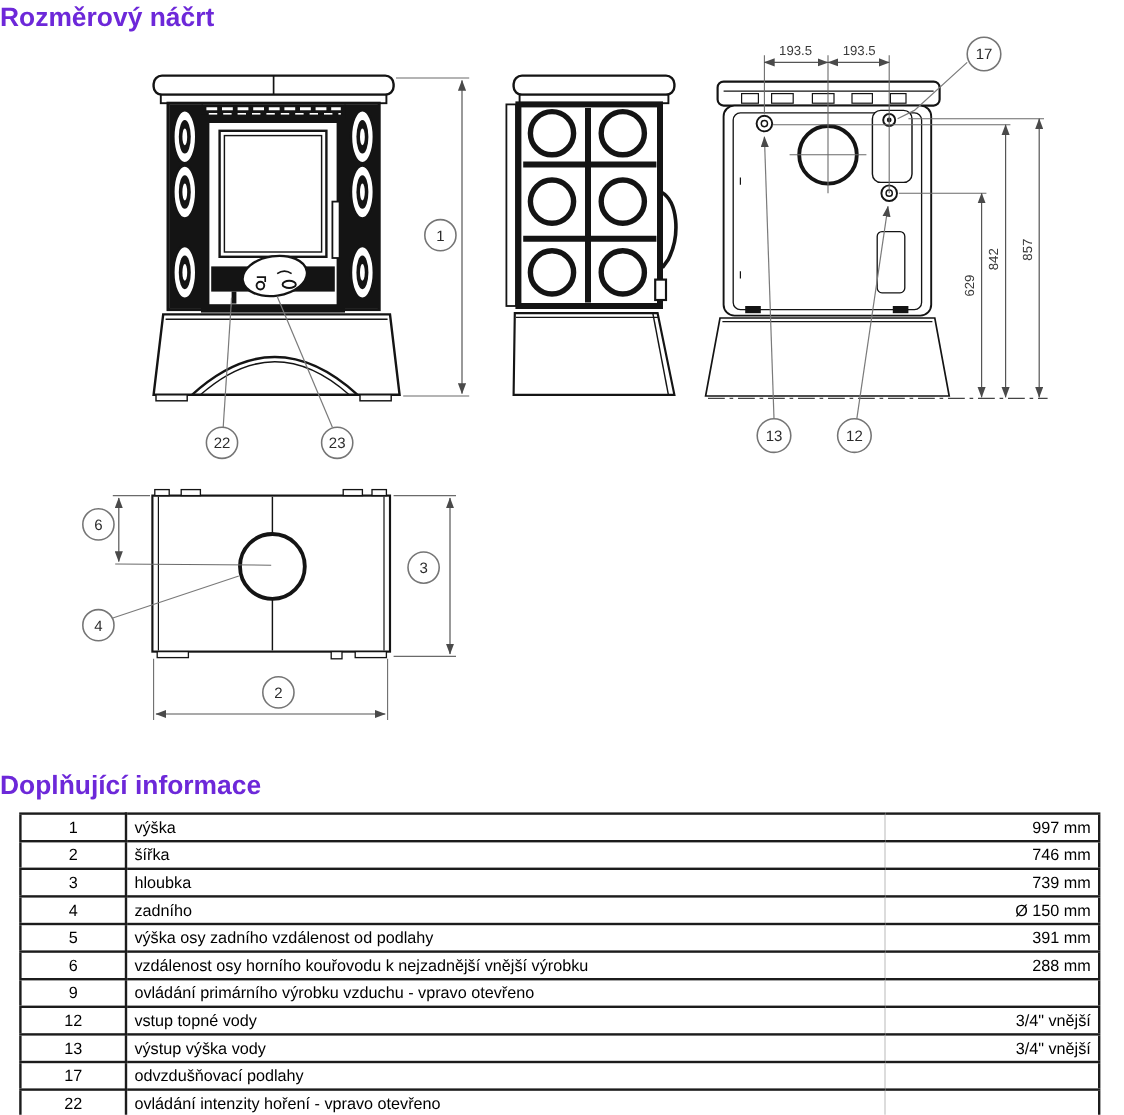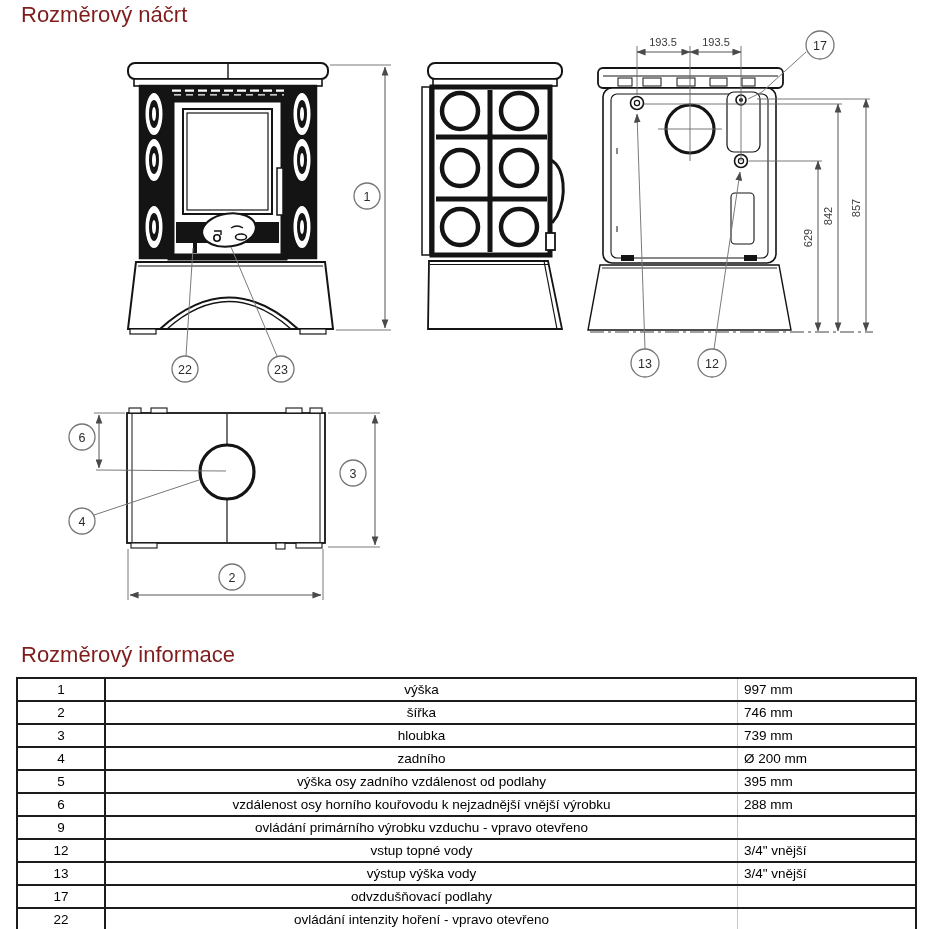--- a/index.html
+++ b/index.html
@@ -1,26 +1,26 @@
 <!DOCTYPE html>
 <html><head>
 <meta charset="utf-8">
 <style>
   html,body{margin:0;padding:0;background:#fff;}
   body{width:937px;height:929px;position:relative;font-family:"Liberation Sans",sans-serif;color:#000;overflow:hidden;}
-  .heading{position:absolute;left:21px;margin:0;font-size:22px;font-weight:normal;color:#7f1d1d;letter-spacing:0;}
+  .heading{position:absolute;left:0;margin:0;font-size:22px;font-weight:bold;color:#6d28d9;letter-spacing:0;}
   #title{top:2px;}
   #subtitle{top:642px;}
   #drawing{position:absolute;left:0;top:0;}
   table.info{position:absolute;left:16px;top:677px;width:901px;border-collapse:collapse;font-size:13.5px;table-layout:fixed;}
   table.info{border:2px solid #1c1c1c;}
   table.info td{border-top:2px solid #1c1c1c;border-bottom:2px solid #1c1c1c;padding:2px 6px;height:17px;vertical-align:middle;white-space:nowrap;overflow:hidden;}
   td.num{width:74px;text-align:center;border-right:2px solid #1c1c1c;}
-  td.label{text-align:center;}
-  td.value{width:165px;border-left:1px solid #c6c6c6;}
+  td.label{text-align:left;}
+  td.value{width:165px;text-align:right;border-left:1px solid #c6c6c6;}
   
   .blk{stroke:#141414;fill:none;}
   .blkf{fill:#141414;stroke:none;}
   .wht{fill:#fff;stroke:#141414;}
   .dim{stroke:#555;stroke-width:1;fill:none;}
   .ext{stroke:#6a6a6a;stroke-width:0.9;fill:none;}
   .lead{stroke:#7a7a7a;stroke-width:1;fill:none;}
   .callout{fill:#fff;stroke:#757575;stroke-width:1.3;}
   text.cnum{font-family:"Liberation Sans",sans-serif;font-size:12.5px;fill:#2b2b2b;text-anchor:middle;}
   text.dtxt{font-family:"Liberation Sans",sans-serif;font-size:11px;fill:#3a3a3a;text-anchor:middle;}
@@ -250,21 +250,21 @@
 
     <line class="lead" x1="94" y1="515" x2="199" y2="480"></line>
     <g>
       <circle class="callout" cx="82" cy="521" r="13"></circle>
       <text class="cnum" x="82" y="525.5">4</text>
     </g>
   </g>
 </svg>
 
 <h1 id="title" class="heading">Rozměrový náčrt</h1>
-<h2 id="subtitle" class="heading">Rozměrový informace</h2>
+<h2 id="subtitle" class="heading">Doplňující informace</h2>
 
 <table class="info">
   <tbody>
     <tr>
       <td class="num">1</td>
       <td class="label">výška</td>
       <td class="value">997 mm</td>
     </tr>
     <tr>
       <td class="num">2</td>
@@ -272,26 +272,26 @@
       <td class="value">746 mm</td>
     </tr>
     <tr>
       <td class="num">3</td>
       <td class="label">hloubka</td>
       <td class="value">739 mm</td>
     </tr>
     <tr>
       <td class="num">4</td>
       <td class="label">zadního</td>
-      <td class="value">Ø 200 mm</td>
+      <td class="value">Ø 150 mm</td>
     </tr>
     <tr>
       <td class="num">5</td>
       <td class="label">výška osy zadního vzdálenost od podlahy</td>
-      <td class="value">395 mm</td>
+      <td class="value">391 mm</td>
     </tr>
     <tr>
       <td class="num">6</td>
       <td class="label">vzdálenost osy horního kouřovodu k nejzadnější vnější výrobku</td>
       <td class="value">288 mm</td>
     </tr>
     <tr>
       <td class="num">9</td>
       <td class="label">ovládání primárního výrobku vzduchu - vpravo otevřeno</td>
       <td class="value"></td>

